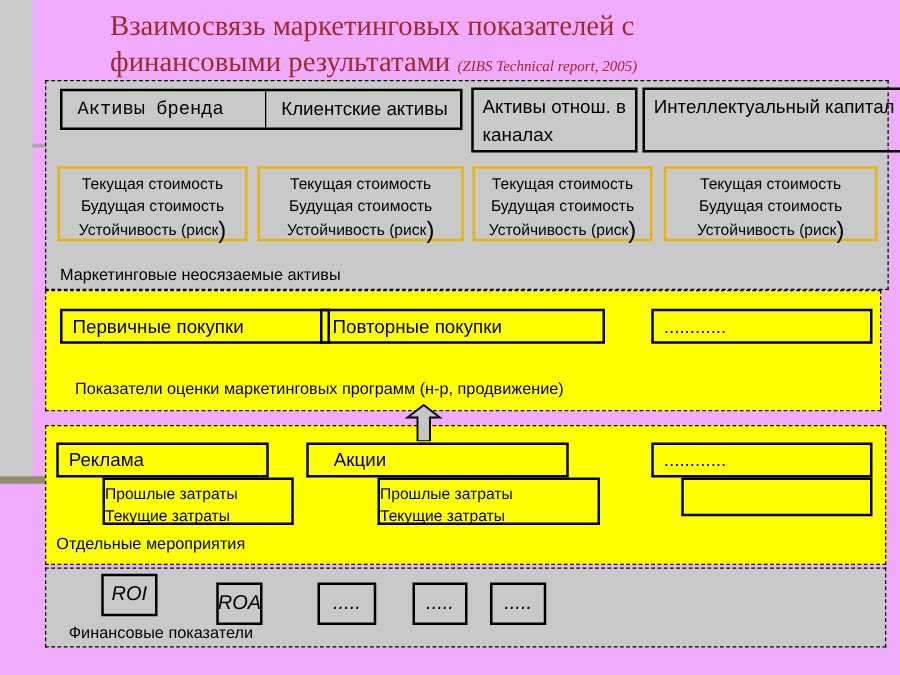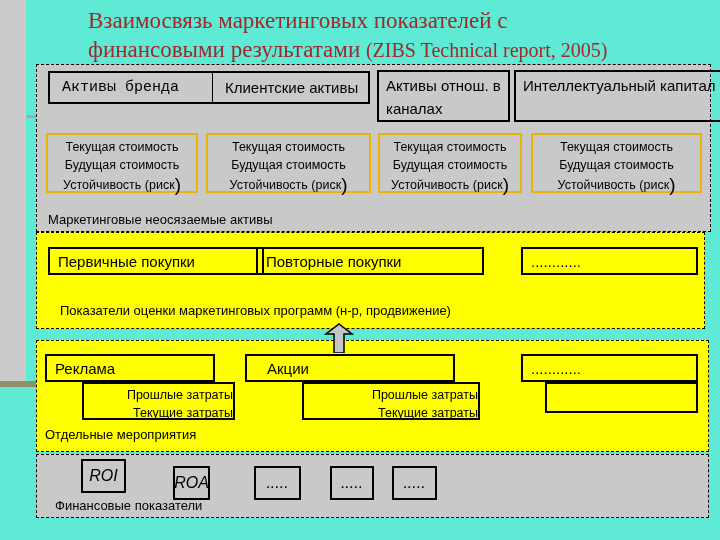--- a/index.html
+++ b/index.html
@@ -1,30 +1,30 @@
 <!DOCTYPE html>
 <html><head>
 <meta charset="utf-8">
 <style>
   html,body{margin:0;padding:0;}
   #slide{
-    position:relative;width:720px;height:540px;background:#5eead4;
+    position:relative;width:720px;height:540px;background:#f0abfc;
     font-family:"Liberation Sans", sans-serif;color:#000;overflow:hidden;
   }
   .abs{position:absolute;box-sizing:border-box;}
 
   
   .left-bar{left:0;top:0;width:26px;height:381px;background:#cbcbcb;}
   .accent-line{left:0;top:381px;width:36px;height:6px;background:#8f8f6b;}
   .left-tick{left:26px;top:115px;width:10px;height:3px;background:#a8a8a8;}
 
   
   .title-block{left:88px;top:6px;width:624px;}
   .title-line{font-family:"Liberation Serif", serif;font-size:23px;line-height:29px;color:#a1282b;}
-  .title-source{font-size:20px;}
+  .title-source{font-size:12px;font-style:italic;}
 
   
   .panel{border:1px dashed #000;}
   .panel-gray{background:#c9c9c9;}
   .panel-yellow{background:#ffff00;}
   #assets-panel{left:36px;top:64px;width:675px;height:168px;}
   #programs-panel{left:36px;top:232px;width:669px;height:97px;}
   #activities-panel{left:36px;top:340px;width:673px;height:112px;}
   #financial-panel{left:36px;top:454px;width:673px;height:64px;}
 
@@ -53,21 +53,21 @@
   
   .ybox{border:2px solid #000;font-size:15px;display:flex;align-items:center;padding-left:8px;height:28px;}
   .p1{left:48px;top:247px;width:216px;}
   .p2{left:256px;top:247px;width:228px;}
   .p3{left:521px;top:247px;width:177px;}
   .a1{left:45px;top:354px;width:170px;}
   .a2{left:245px;top:354px;width:210px;padding-left:20px;}
   .a3{left:521px;top:354px;width:177px;}
 
   
-  .cbox{border:2px solid #000;text-align:right;font-size:12.5px;line-height:1.45;padding-top:2px;top:382px;height:38px;}
+  .cbox{border:2px solid #000;text-align:left;font-size:12.5px;line-height:1.45;padding-top:2px;top:382px;height:38px;}
   .c1{left:82px;width:153px;}
   .c2{left:302px;width:178px;}
   .c3{left:545px;top:382px;width:153px;height:31px;border:2px solid #000;}
 
   
   .fbox{border:2px solid #000;display:flex;align-items:center;justify-content:center;font-size:16px;height:34px;font-style:italic;}
   .f1{left:81px;top:459px;width:45px;}
   .f2{left:173px;top:466px;width:37px;}
   .f3{left:254px;top:466px;width:47px;}
   .f4{left:330px;top:466px;width:44px;}

